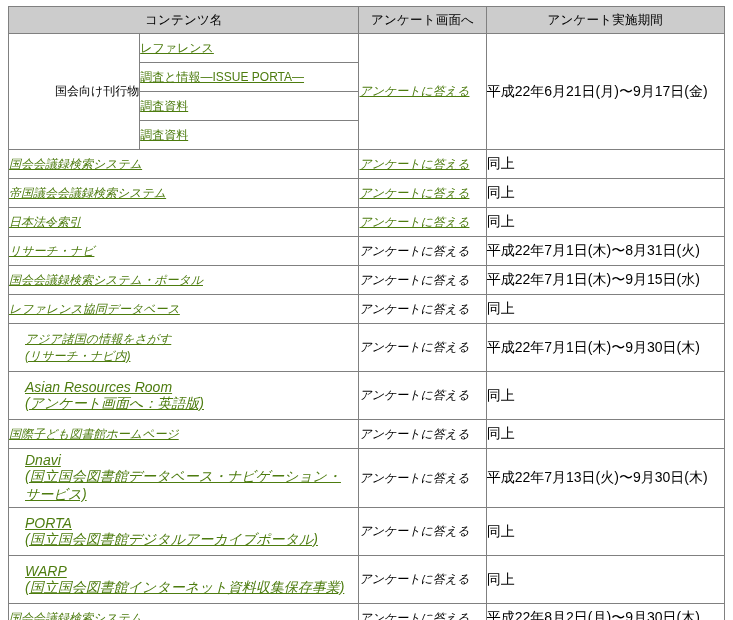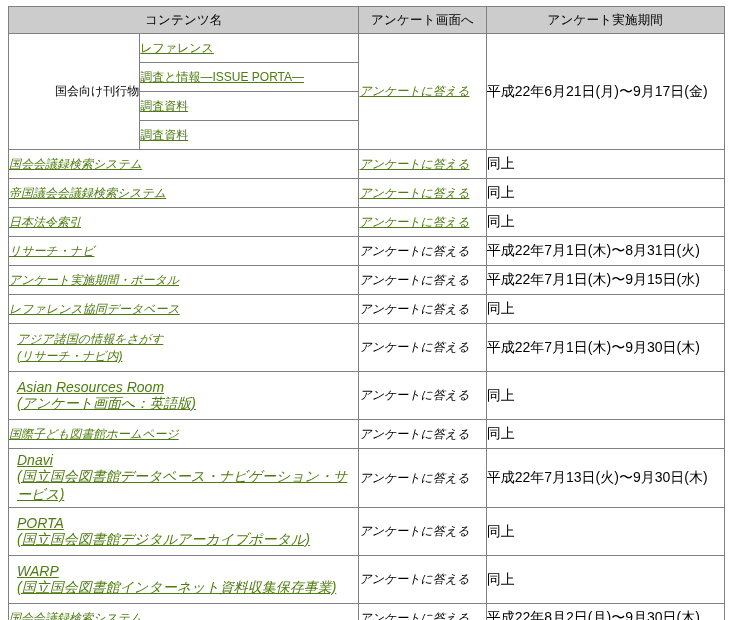--- a/index.html
+++ b/index.html
@@ -54,21 +54,21 @@
     height: 28px;
     padding: 0 6px 0 8px;
   }
   .name-cell {
     height: 28px;
     padding: 2px 6px 2px 8px;
     font-style: italic;
   }
   .name-cell.two-line {
     height: 41px;
-    padding: 3px 6px 3px 8px;
+    padding: 3px 6px 3px 16px;
   }
   .answer-cell {
     padding: 3px 6px 3px 7px;
     font-size: 12px;
     white-space: nowrap;
     font-style: italic;
   }
   .answer-cell.center-span {
     text-align: left;
     vertical-align: middle;
@@ -144,21 +144,21 @@
           <td colspan="2" class="name-cell"><a class="lnk"><span class="line2">日本法令索引</span></a></td>
           <td class="answer-cell"><a class="lnk">アンケートに答える</a></td>
           <td class="period-cell">同上</td>
         </tr>
         <tr>
           <td colspan="2" class="name-cell"><a class="lnk"><span class="line2">リサーチ・ナビ</span></a></td>
           <td class="answer-cell"><span class="plain">アンケートに答える</span></td>
           <td class="period-cell">平成22年7月1日(木)〜8月31日(火)</td>
         </tr>
         <tr>
-          <td colspan="2" class="name-cell"><a class="lnk"><span class="line2">アンケート実施期間・ポータル</span></a></td>
+          <td colspan="2" class="name-cell"><a class="lnk"><span class="line2">国会会議録検索システム・ポータル</span></a></td>
           <td class="answer-cell"><span class="plain">アンケートに答える</span></td>
           <td class="period-cell">平成22年7月1日(木)〜9月15日(水)</td>
         </tr>
         <tr>
           <td colspan="2" class="name-cell"><a class="lnk"><span class="line2">レファレンス協同データベース</span></a></td>
           <td class="answer-cell"><span class="plain">アンケートに答える</span></td>
           <td class="period-cell">同上</td>
         </tr>
         <tr>
           <td colspan="2" class="name-cell two-line"><a class="lnk"><span class="line2">アジア諸国の情報をさがす</span><span class="line2">(リサーチ・ナビ内)</span></a></td>

